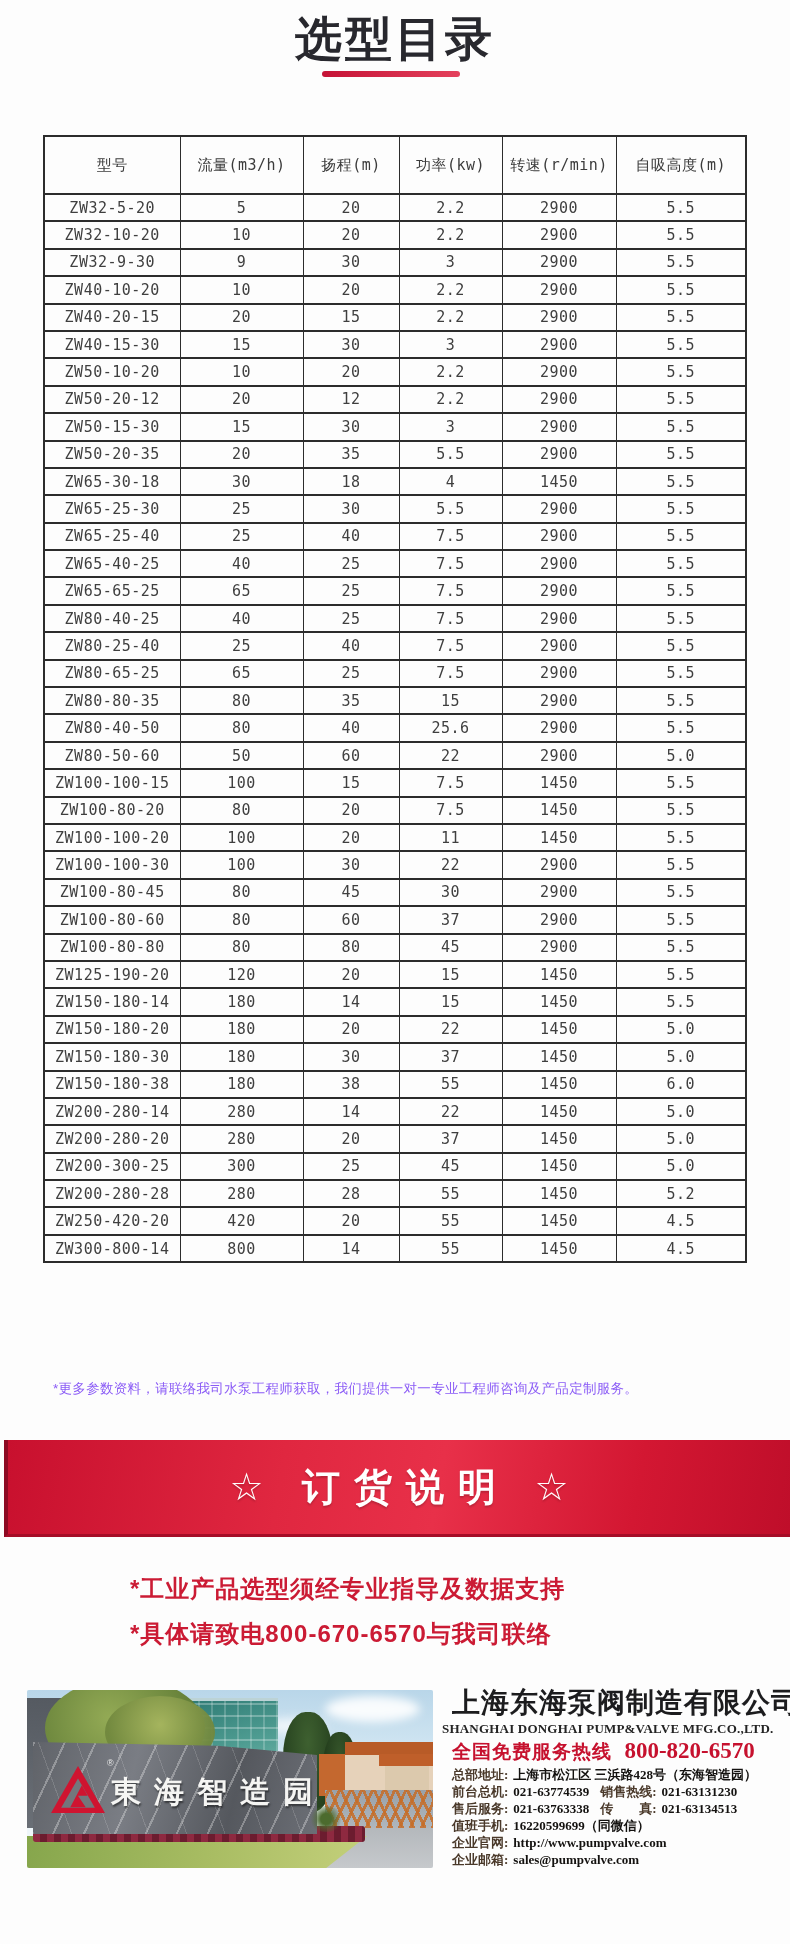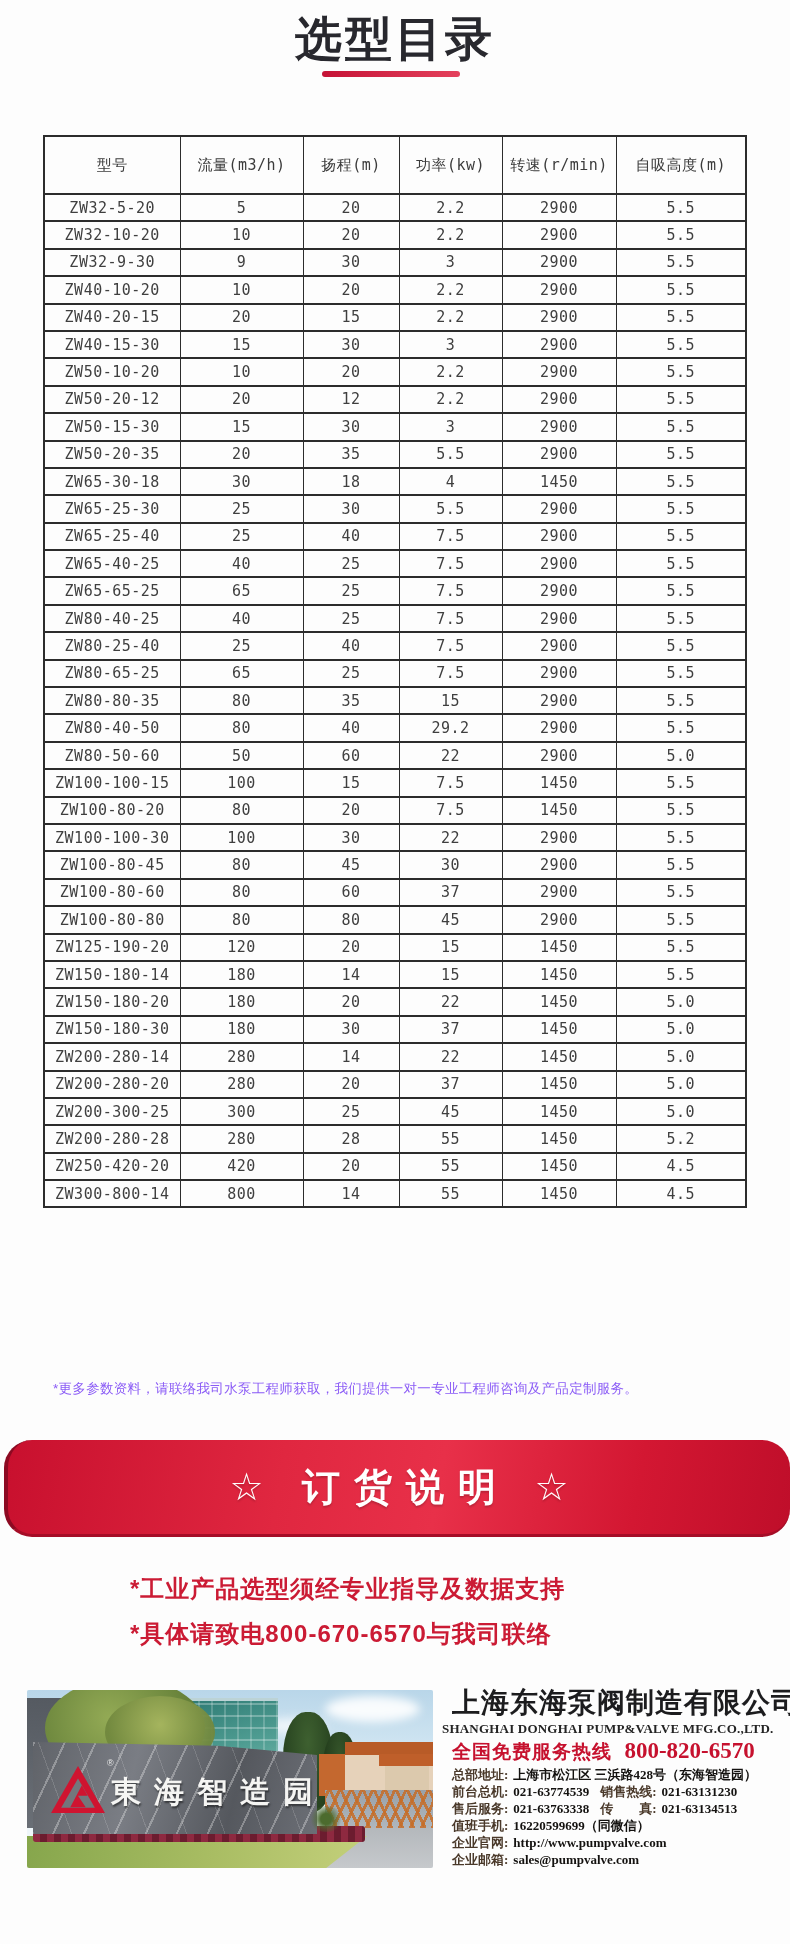--- a/index.html
+++ b/index.html
@@ -22,21 +22,21 @@
     font-size:15px;color:#3f3f3f;text-align:center;padding:0;
     font-family:"DejaVu Sans Mono","Liberation Mono",monospace;letter-spacing:.5px;}
 
   
   .note{position:absolute;top:1380px;left:53px;width:700px;font-size:13.5px;color:#8b5cf6;letter-spacing:.3px;}
 
   
   .order-banner{position:absolute;top:1440px;left:4px;width:786px;height:97px;
     background:linear-gradient(100deg,#c8102e 0%,#e02740 35%,#e83049 55%,#d31732 80%,#bf0e2a 100%);
     border-left:4px solid #8c0a22;border-bottom:3px solid #a50d27;box-sizing:border-box;
-    display:flex;align-items:center;justify-content:center;border-radius:28px;}
+    display:flex;align-items:center;justify-content:center;}
   .order-banner-title{color:#ffffff;font-size:38px;font-weight:800;letter-spacing:14px;text-indent:14px;
     text-shadow:0 2px 2px rgba(0,0,0,.18);}
 
   
   .order-lines{position:absolute;top:1566px;left:130px;}
   .order-line{font-size:24px;font-weight:800;color:#cb1b34;line-height:45px;letter-spacing:1px;}
 
   
   .company-name-cn{position:absolute;top:1684px;left:452px;width:335px;font-size:28px;font-weight:900;
     color:#1c1c1e;letter-spacing:1px;white-space:nowrap;}
@@ -277,21 +277,21 @@
           <td>80</td>
           <td>35</td>
           <td>15</td>
           <td>2900</td>
           <td>5.5</td>
         </tr>
         <tr>
           <td>ZW80-40-50</td>
           <td>80</td>
           <td>40</td>
-          <td>29.2</td>
+          <td>25.6</td>
           <td>2900</td>
           <td>5.5</td>
         </tr>
         <tr>
           <td>ZW80-50-60</td>
           <td>50</td>
           <td>60</td>
           <td>22</td>
           <td>2900</td>
           <td>5.0</td>
@@ -306,20 +306,28 @@
         </tr>
         <tr>
           <td>ZW100-80-20</td>
           <td>80</td>
           <td>20</td>
           <td>7.5</td>
           <td>1450</td>
           <td>5.5</td>
         </tr>
         <tr>
+          <td>ZW100-100-20</td>
+          <td>100</td>
+          <td>20</td>
+          <td>11</td>
+          <td>1450</td>
+          <td>5.5</td>
+        </tr>
+        <tr>
           <td>ZW100-100-30</td>
           <td>100</td>
           <td>30</td>
           <td>22</td>
           <td>2900</td>
           <td>5.5</td>
         </tr>
         <tr>
           <td>ZW100-80-45</td>
           <td>80</td>
@@ -368,20 +376,28 @@
           <td>1450</td>
           <td>5.0</td>
         </tr>
         <tr>
           <td>ZW150-180-30</td>
           <td>180</td>
           <td>30</td>
           <td>37</td>
           <td>1450</td>
           <td>5.0</td>
+        </tr>
+        <tr>
+          <td>ZW150-180-38</td>
+          <td>180</td>
+          <td>38</td>
+          <td>55</td>
+          <td>1450</td>
+          <td>6.0</td>
         </tr>
         <tr>
           <td>ZW200-280-14</td>
           <td>280</td>
           <td>14</td>
           <td>22</td>
           <td>1450</td>
           <td>5.0</td>
         </tr>
         <tr>

